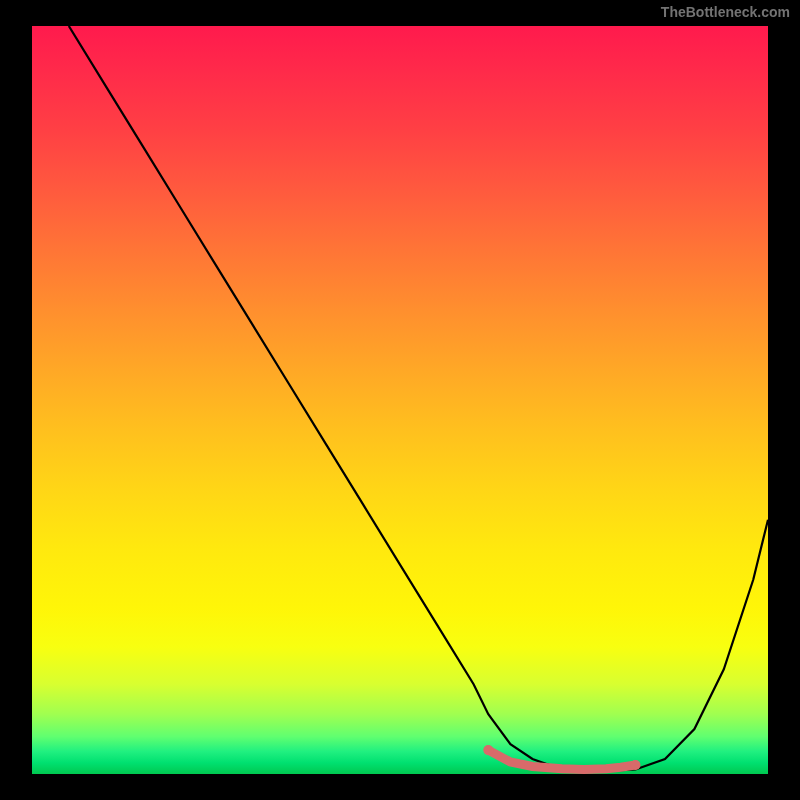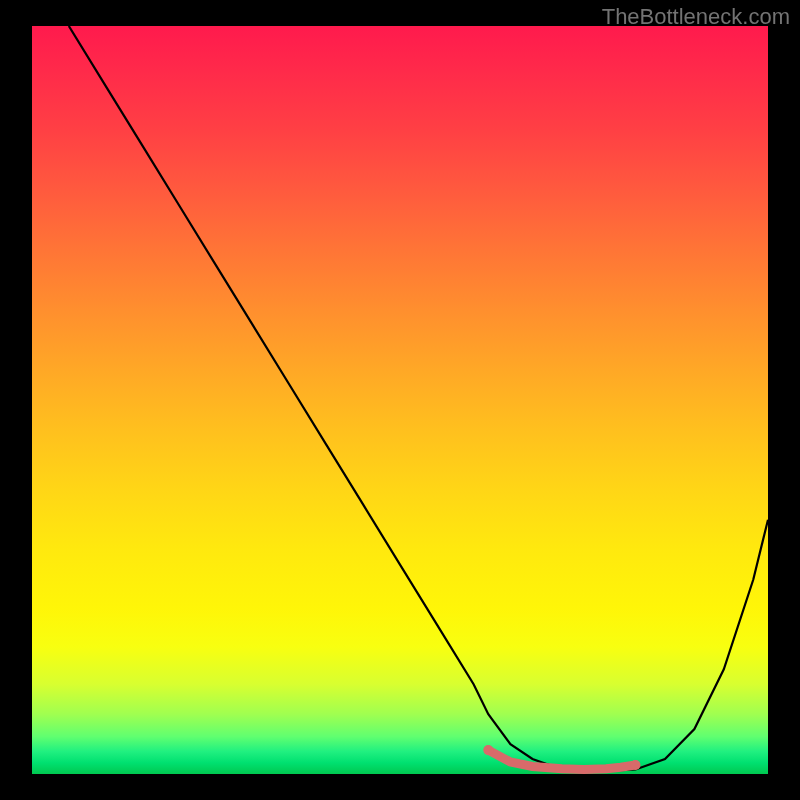--- a/index.html
+++ b/index.html
@@ -9,22 +9,22 @@
     background: #000;
     position: relative;
     font-family: Arial, sans-serif;
     overflow: hidden;
   }
   .watermark {
     position: absolute;
     top: 4px;
     right: 10px;
     color: #737373;
-    font-size: 22px;
-    font-weight: normal;
+    font-size: 14px;
+    font-weight: bold;
     z-index: 10;
   }
   .plot-area {
     position: absolute;
     left: 32px;
     top: 26px;
     width: 736px;
     height: 748px;
   }
   .gradient-bg {

